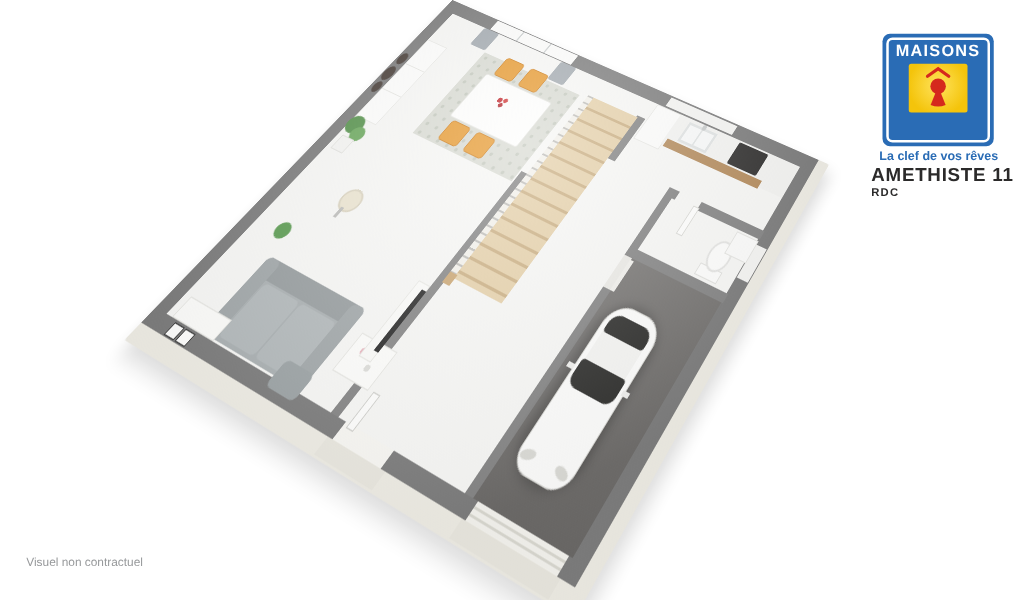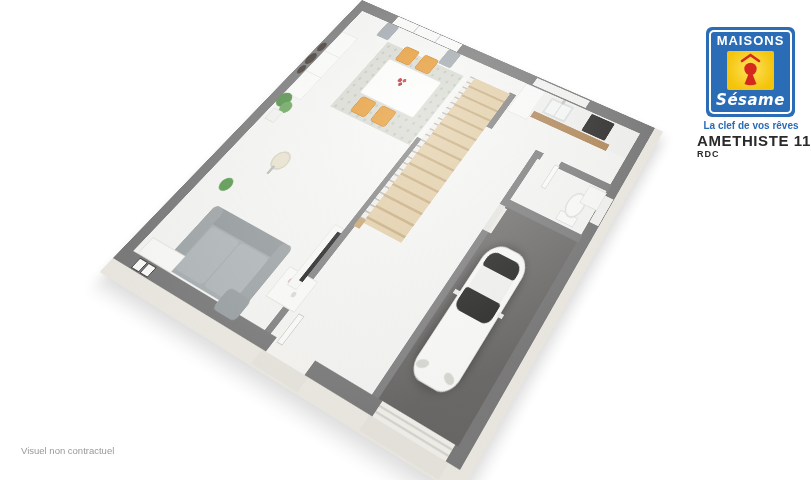--- a/index.html
+++ b/index.html
@@ -212,18 +212,17 @@
 <div class="po logo">
   <div class="po logoframe"></div>
   <div class="po logotitle">MAISONS</div>
   <div class="po logoyellow">
     <svg width="47" height="39" viewBox="0 0 47 39">
       <path d="M15 10 L23.5 4 L32 10" fill="none" stroke="#d5291d" stroke-width="2.6" stroke-linecap="round"></path>
       <circle cx="23.5" cy="18" r="6.2" fill="#d5291d"></circle>
       <path d="M23.5 18 L17.5 33 Q23.5 35.5 29.5 33 Z" fill="#d5291d"></path>
     </svg>
   </div>
-  <div class="po logosub">Sésame</div>
 </div>
 <div class="po tagline">La clef de vos rêves</div>
 <div class="po model">AMETHISTE 110 GI</div>
 <div class="po level">RDC</div>
 <div class="po disclaimer">Visuel non contractuel</div>
 
 </body></html>

